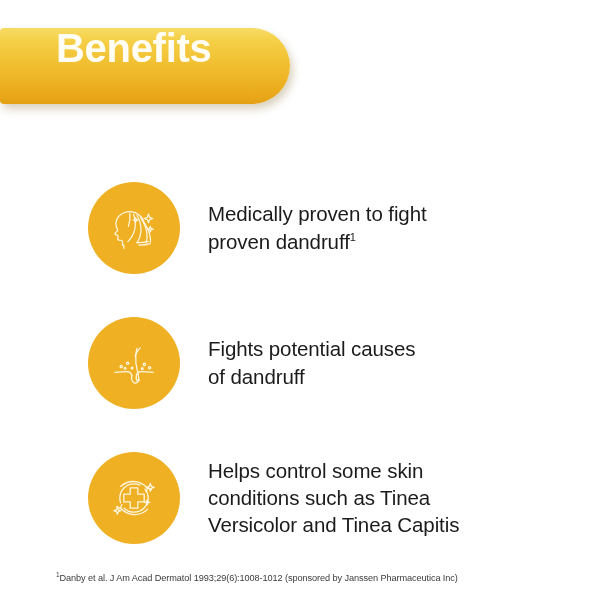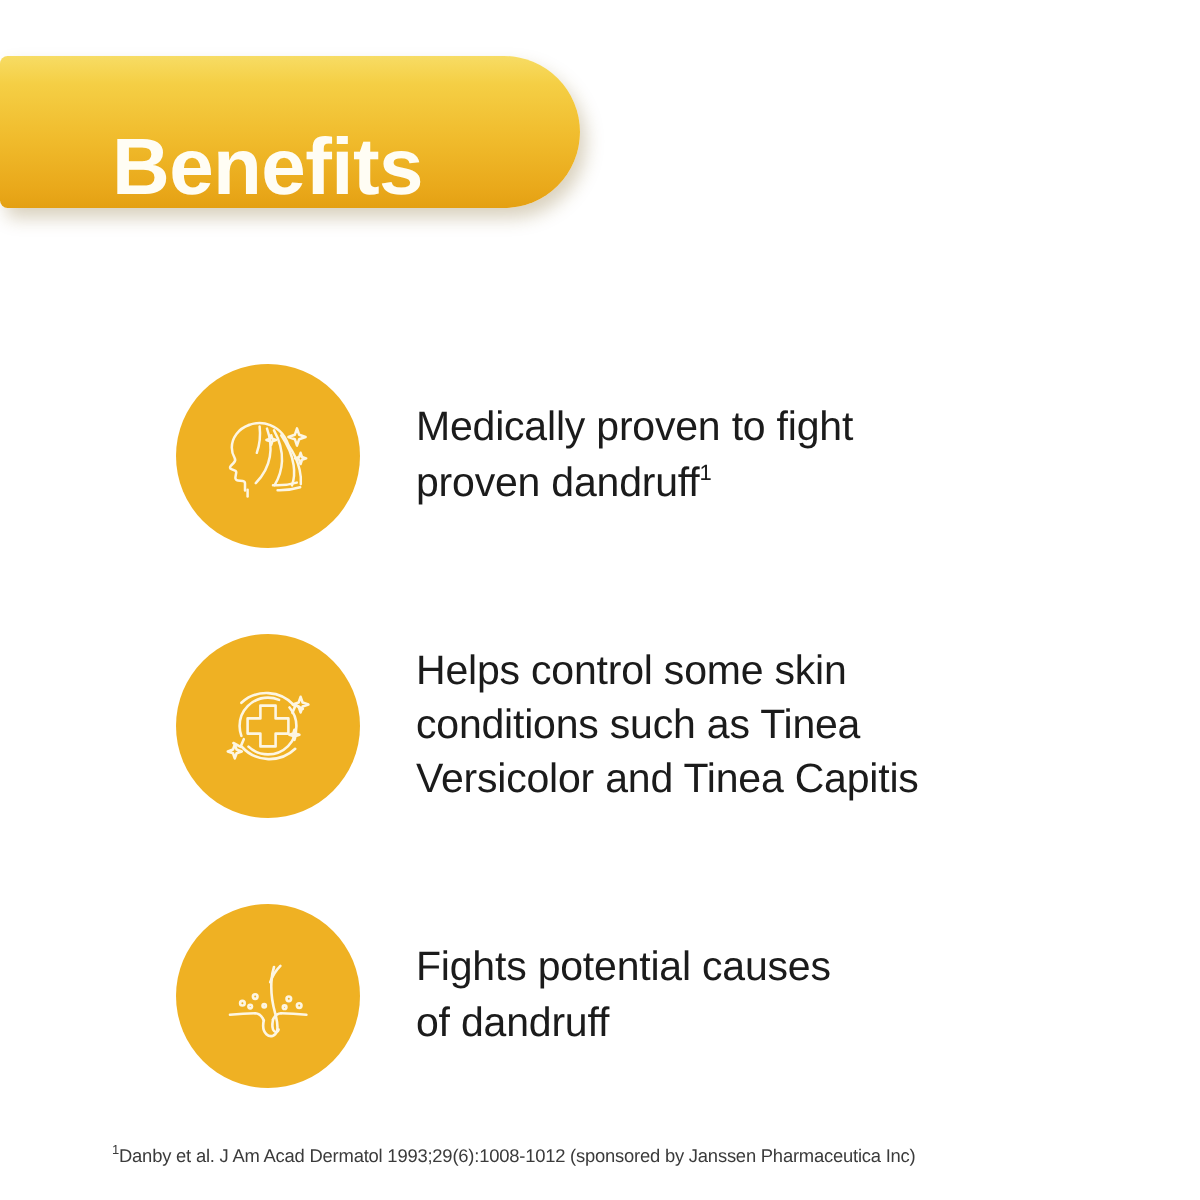--- a/index.html
+++ b/index.html
@@ -30,21 +30,21 @@
     height: 76px;
     border-radius: 4px 40px 40px 4px;
     background: linear-gradient(180deg,
         #f7dc64 0%,
         #f5cf45 18%,
         #f0bb2c 55%,
         #e9a81a 88%,
         #e4a013 100%);
     box-shadow: 3px 5px 9px rgba(120, 90, 20, 0.28);
     display: flex;
-    align-items: flex-end;
+    align-items: flex-start;
     box-sizing: border-box;
     padding-left: 56px;
   }
   .banner-title {
     color: #fffdf4;
     font-size: 40px;
     font-weight: bold;
     letter-spacing: -0.3px;
     line-height: 1;
     white-space: nowrap;
@@ -152,52 +152,20 @@
         <br>
         <span>proven dandruff</span><sup>1</sup>
       </div>
     </div>
 
     <div class="benefit-row">
       <div class="icon-circle">
         <svg viewBox="0 0 64 64" fill="none">
           <g stroke="#fdf6e3" stroke-width="1.3" stroke-linecap="round" stroke-linejoin="round">
 
-            <path d="M28.2 21.8h7.6v6.4h6.4v7.6h-6.4v6.4h-7.6v-6.4h-6.4v-7.6h6.4z"></path>
-
-            <circle cx="32" cy="32" r="14.2" stroke-dasharray="33 6.5"></circle>
-
-            <path d="M18.7 20.4a18.6 18.6 0 0 1 26.4 1.3"></path>
-
-            <path d="M45.6 43.4a18.6 18.6 0 0 1-26.6-.9"></path>
-
-            <path d="M44.2 25.4l1.6-3.8 3.6 1.9"></path>
-
-            <path d="M19.9 38.6l-1.6 3.8-3.6-1.9"></path>
-
-            <path d="M48.3 17.4l1 2.9 2.9 1-2.9 1-1 2.9-1-2.9-2.9-1 2.9-1z"></path>
-            <path d="M15.4 41.2l.9 2.6 2.6.9-2.6.9-.9 2.6-.9-2.6-2.6-.9 2.6-.9z"></path>
-            <path d="M45.2 33.9l.6 1.9 1.9.6-1.9.6-.6 1.9-.6-1.9-1.9-.6 1.9-.6z"></path>
-          </g>
-        </svg>
-      </div>
-      <div class="benefit-text">
-        <span>Helps control some skin</span>
-        <br>
-        <span>conditions such as Tinea</span>
-        <br>
-        <span>Versicolor and Tinea Capitis</span>
-      </div>
-    </div>
-
-    <div class="benefit-row">
-      <div class="icon-circle">
-        <svg viewBox="0 0 64 64" fill="none">
-          <g stroke="#fdf6e3" stroke-width="1.3" stroke-linecap="round" stroke-linejoin="round">
-
             <path d="M13 41.4c4.2-.5 8.4-.8 12.6-.8"></path>
 
             <path d="M38.6 40.6c4.2 0 8.4.3 12.6.8"></path>
 
             <path d="M25.6 40.6c2 0 3.4 1.5 4.3 3.6"></path>
 
             <path d="M38.6 40.6c-2 0-3.3 1.3-4.1 3.2"></path>
 
             <path d="M29.9 44.2c-.6 2.7-.3 5.4 1.3 6.9 1.9 1.8 4.6 1 5.3-1.6.7-2.5-.1-5.9-1-9.2-1.5-5.4-2.2-11.1-1.7-16.6.2-2.2.6-4.3 1.2-6.2"></path>
 
@@ -215,17 +183,49 @@
           </g>
         </svg>
       </div>
       <div class="benefit-text">
         <span>Fights potential causes</span>
         <br>
         <span>of dandruff</span>
       </div>
     </div>
 
+    <div class="benefit-row">
+      <div class="icon-circle">
+        <svg viewBox="0 0 64 64" fill="none">
+          <g stroke="#fdf6e3" stroke-width="1.3" stroke-linecap="round" stroke-linejoin="round">
+
+            <path d="M28.2 21.8h7.6v6.4h6.4v7.6h-6.4v6.4h-7.6v-6.4h-6.4v-7.6h6.4z"></path>
+
+            <circle cx="32" cy="32" r="14.2" stroke-dasharray="33 6.5"></circle>
+
+            <path d="M18.7 20.4a18.6 18.6 0 0 1 26.4 1.3"></path>
+
+            <path d="M45.6 43.4a18.6 18.6 0 0 1-26.6-.9"></path>
+
+            <path d="M44.2 25.4l1.6-3.8 3.6 1.9"></path>
+
+            <path d="M19.9 38.6l-1.6 3.8-3.6-1.9"></path>
+
+            <path d="M48.3 17.4l1 2.9 2.9 1-2.9 1-1 2.9-1-2.9-2.9-1 2.9-1z"></path>
+            <path d="M15.4 41.2l.9 2.6 2.6.9-2.6.9-.9 2.6-.9-2.6-2.6-.9 2.6-.9z"></path>
+            <path d="M45.2 33.9l.6 1.9 1.9.6-1.9.6-.6 1.9-.6-1.9-1.9-.6 1.9-.6z"></path>
+          </g>
+        </svg>
+      </div>
+      <div class="benefit-text">
+        <span>Helps control some skin</span>
+        <br>
+        <span>conditions such as Tinea</span>
+        <br>
+        <span>Versicolor and Tinea Capitis</span>
+      </div>
+    </div>
+
   </div>
 
   <div class="footnote"><sup>1</sup><span>Danby et al. J Am Acad Dermatol 1993;29(6):1008-1012 (sponsored by Janssen Pharmaceutica Inc)</span></div>
 
 </div>
 
 </body></html>

